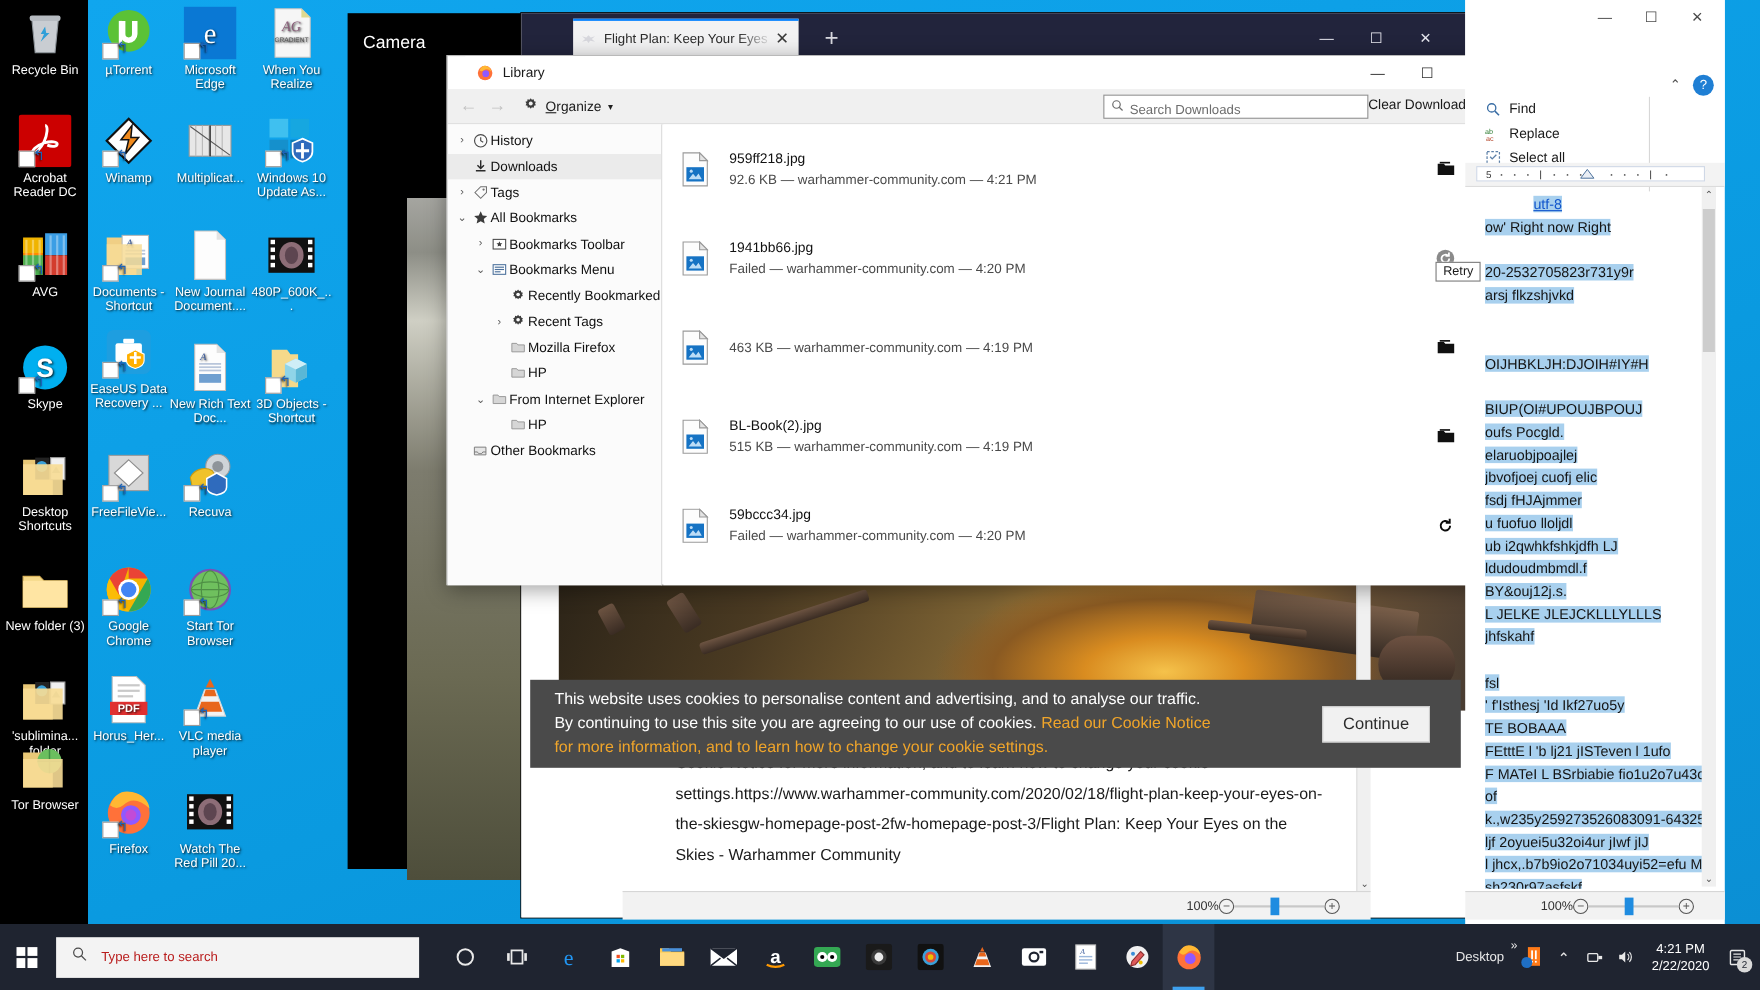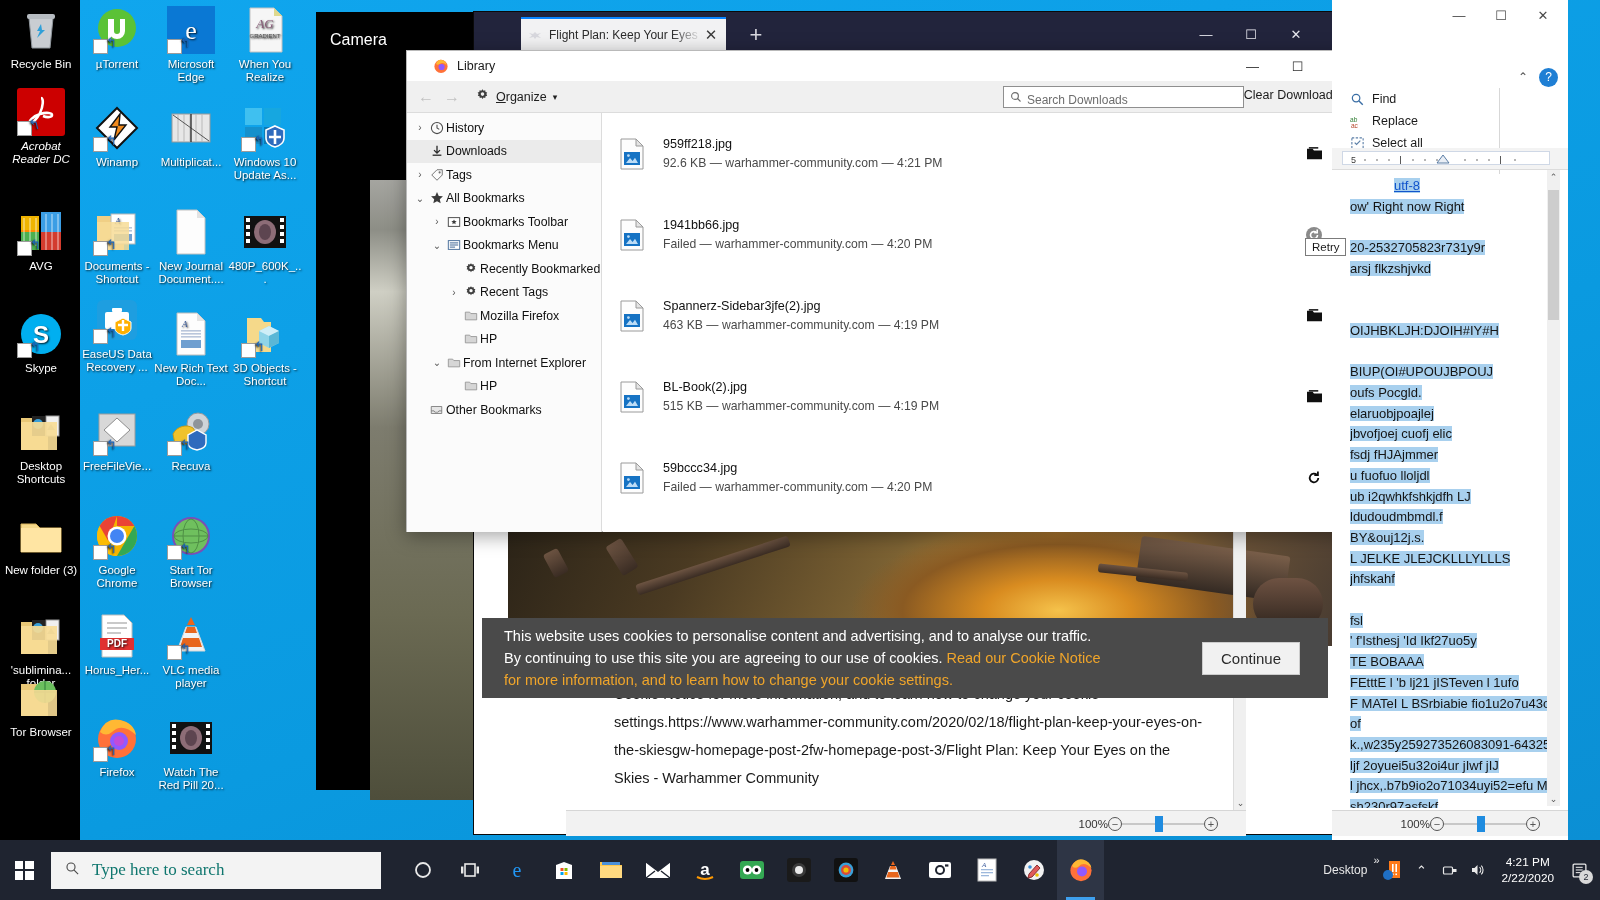--- a/index.html
+++ b/index.html
@@ -291,21 +291,21 @@
   }
   #start-logo {
     width: 19px; height: 19px;
     display: grid; grid-template-columns: 1fr 1fr; grid-template-rows: 1fr 1fr; gap: 2px;
   }
   #start-logo span { background: #ffffff; }
   #taskbar-search {
     width: 330px; height: 37px; background: #f3f3f3; display: flex; align-items: center;
     padding-left: 14px; gap: 12px; margin-left: 3px;
   }
-  #taskbar-search-text { font-size: 17px; color: #0f766e; font-family: Liberation Serif, serif; }
+  #taskbar-search-text { font-size: 12px; color: #b91c1c; }
   .tb-icon {
     width: 47px; height: 60px; display: flex; align-items: center; justify-content: center;
     position: relative;
   }
   .tb-icon.active { background: #2e3545; }
   .tb-icon.active:after {
     content: ""; position: absolute; bottom: 0; left: 9px; width: 29px; height: 3px; background: #3ea0ee;
   }
   #tray {
     margin-left: auto; display: flex; align-items: center; gap: 0; height: 60px; padding-right: 6px;
@@ -329,21 +329,21 @@
   <div id="desktop-blue"></div>
   <div id="desktop-icons">
       <div class="icon-cell" style="left: 4px; top: 6px;">
         <div class="icon-art"><svg width="48" height="48" viewBox="0 0 48 48">
             <path d="M12 12h24l-3 30H15z" fill="#c9cdd2" stroke="#8f969c"></path>
             <rect x="10" y="8" width="28" height="5" rx="2" fill="#b6bbc1"></rect>
             <path d="M24 18l-4 7h3l-3 7 8-8h-3z" fill="#2f9fd8"></path>
           </svg></div>
         <span class="icon-label">Recycle Bin</span>
       </div>
-      <div class="icon-cell" style="left: 4px; top: 88px; font-style: italic;">
+      <div class="icon-cell" style="left: 4px; top: 104px;">
         <div class="icon-art"><svg width="48" height="48" viewBox="0 0 48 48">
             <rect width="48" height="48" rx="3" fill="#cc0000"></rect>
             <path d="M24 10c3 0 2 9-1 15-3 6-8 11-10 10s3-7 10-9 12-1 12 1-4 3-9 1" fill="none" stroke="#fff" stroke-width="2.6"></path>
           </svg><span class="shortcut-arrow"></span></div>
         <span class="icon-label">Acrobat Reader DC</span>
       </div>
       <div class="icon-cell" style="left: 4px; top: 208px;">
         <div class="icon-art"><svg width="48" height="48" viewBox="0 0 48 48">
             <path d="M4 10h18v28H4z" fill="#ff8a00"></path>
             <path d="M24 4h20v20H24z" fill="#3b9ee5"></path>
@@ -902,21 +902,20 @@
         </div>
         <div class="dl-row">
           <span class="dl-icon"><svg width="30" height="32" viewBox="0 0 30 32">
               <path d="M4 1h15l7 7v23H4z" fill="#fdfdfd" stroke="#9a9a9a"></path>
               <path d="M19 1l7 7h-7z" fill="#e4e4e4" stroke="#9a9a9a"></path>
               <rect x="7" y="14" width="16" height="13" fill="#1673c4"></rect>
               <path d="M9 25l4-5 2.6 3 2.4-3.2 3 5.2z" fill="#bcdcf6"></path>
               <circle cx="11.4" cy="17.6" r="1.4" fill="#bcdcf6"></circle>
             </svg></span>
           <span class="dl-meta">
-            <span class="dl-name" style="display:block">Spannerz-Sidebar3jfe(2).jpg</span>
             <span class="dl-sub" style="display:block">463 KB — warhammer-community.com — 4:19 PM</span>
           </span>
           <span class="dl-action">
             <svg width="17" height="15" viewBox="0 0 18 16">
               <path d="M1 3h6l1.4 1.8H17V14H1z" fill="#101010"></path>
               <rect x="3" y="1.2" width="10" height="1.6" fill="#101010"></rect>
             </svg>
           </span>
         </div>
         <div class="dl-row">

